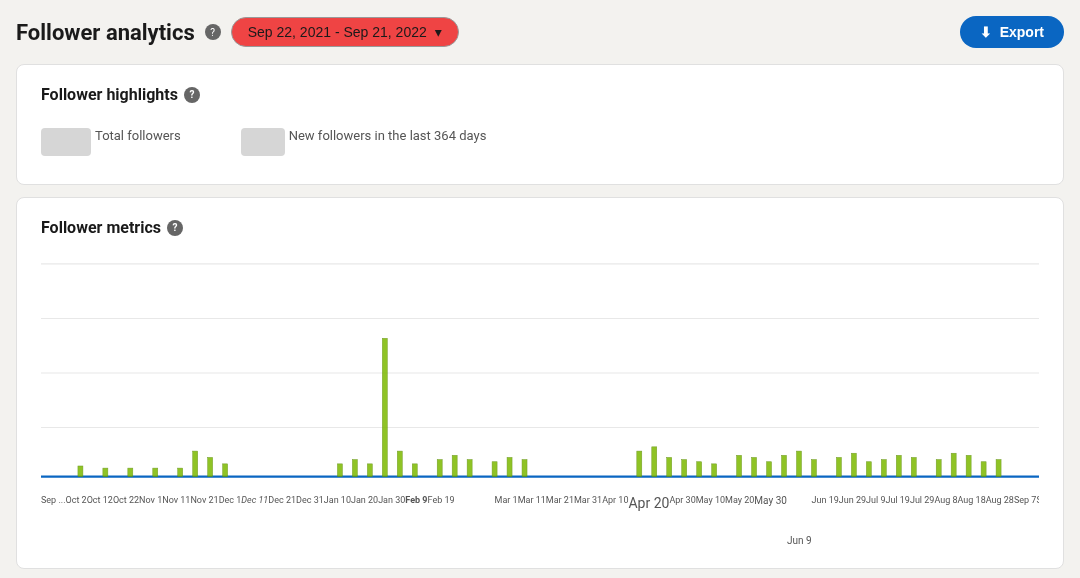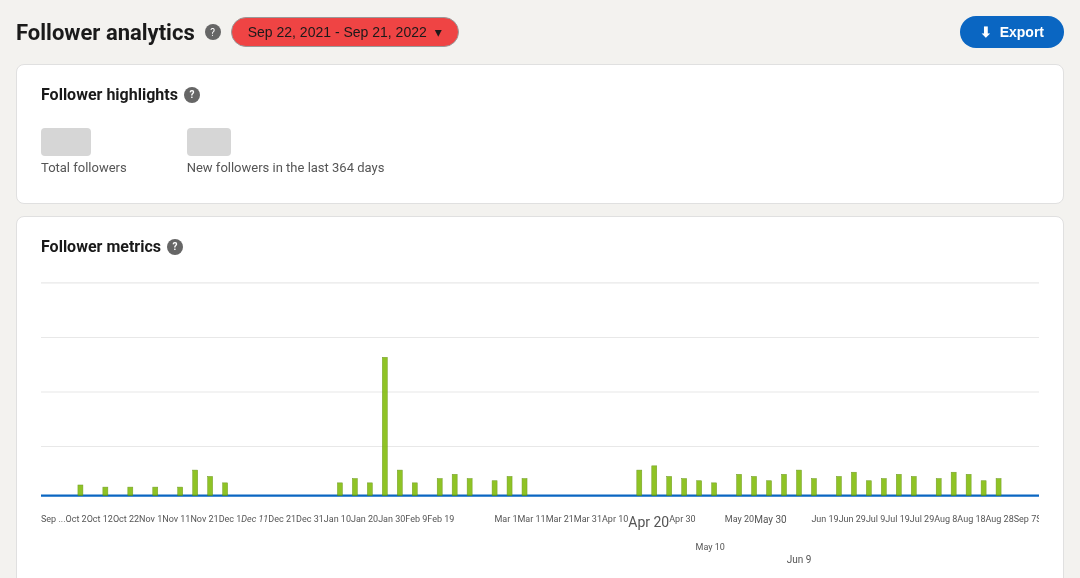--- a/index.html
+++ b/index.html
@@ -79,21 +79,20 @@
       margin-bottom: 16px;
     }
     .highlights-row {
       display: flex;
       gap: 60px;
       align-items: flex-start;
       padding: 8px 0;
     }
     .highlight-item {
       display: flex;
-      flex-direction: column;
       gap: 4px;
     }
     .skeleton-box {
       background: #d6d6d6;
       border-radius: 4px;
     }
     .skeleton-large {
       width: 50px;
       height: 28px;
     }
@@ -220,30 +219,30 @@
       <span style="font-size: 9px; color: rgb(85, 85, 85); flex: 1 1 0%; text-align: center; white-space: nowrap;">Nov 1</span>
       <span style="font-size: 9px; color: rgb(85, 85, 85); flex: 1 1 0%; text-align: center; white-space: nowrap;">Nov 11</span>
       <span style="font-size: 9px; color: rgb(85, 85, 85); flex: 1 1 0%; text-align: center; white-space: nowrap;">Nov 21</span>
       <span style="font-size: 9px; color: rgb(85, 85, 85); flex: 1 1 0%; text-align: center; white-space: nowrap;">Dec 1</span>
       <span style="font-size: 9px; color: rgb(85, 85, 85); flex: 1 1 0%; text-align: left; white-space: nowrap; font-style: italic;">Dec 11</span>
       <span style="font-size: 9px; color: rgb(85, 85, 85); flex: 1 1 0%; text-align: center; white-space: nowrap;">Dec 21</span>
       <span style="font-size: 9px; color: rgb(85, 85, 85); flex: 1 1 0%; text-align: center; white-space: nowrap;">Dec 31</span>
       <span style="font-size: 9px; color: rgb(85, 85, 85); flex: 1 1 0%; text-align: center; white-space: nowrap;">Jan 10</span>
       <span style="font-size: 9px; color: rgb(85, 85, 85); flex: 1 1 0%; text-align: center; white-space: nowrap;">Jan 20</span>
       <span style="font-size: 9px; color: rgb(85, 85, 85); flex: 1 1 0%; text-align: center; white-space: nowrap;">Jan 30</span>
-      <span style="font-size: 9px; color: rgb(85, 85, 85); flex: 1 1 0%; text-align: center; white-space: nowrap;">Feb 9</span>
+      <span style="font-size: 9px; color: rgb(85, 85, 85); flex: 1 1 0%; text-align: center; white-space: nowrap; font-weight: bold;">Feb 9</span>
       <span style="font-size: 9px; color: rgb(85, 85, 85); flex: 1 1 0%; text-align: center; white-space: nowrap;">Feb 19</span>
       <span style="font-size: 9px; color: rgb(85, 85, 85); flex: 1 1 0%; text-align: center; white-space: nowrap; padding-left: 40px;">Mar 1</span>
       <span style="font-size: 9px; color: rgb(85, 85, 85); flex: 1 1 0%; text-align: center; white-space: nowrap;">Mar 11</span>
       <span style="font-size: 9px; color: rgb(85, 85, 85); flex: 1 1 0%; text-align: center; white-space: nowrap;">Mar 21</span>
       <span style="font-size: 9px; color: rgb(85, 85, 85); flex: 1 1 0%; text-align: center; white-space: nowrap;">Mar 31</span>
       <span style="font-size: 9px; color: rgb(85, 85, 85); flex: 1 1 0%; text-align: center; white-space: nowrap;">Apr 10</span>
       <span style="font-size: 14px; color: rgb(85, 85, 85); flex: 1 1 0%; text-align: center; white-space: nowrap;">Apr 20</span>
       <span style="font-size: 9px; color: rgb(85, 85, 85); flex: 1 1 0%; text-align: center; white-space: nowrap;">Apr 30</span>
-      <span style="font-size: 9px; color: rgb(85, 85, 85); flex: 1 1 0%; text-align: center; white-space: nowrap; margin-top: 28px;">May 10</span>
+      <span style="font-size: 9px; color: rgb(85, 85, 85); flex: 1 1 0%; text-align: center; white-space: nowrap;">May 10</span>
       <span style="font-size: 9px; color: rgb(85, 85, 85); flex: 1 1 0%; text-align: center; white-space: nowrap;">May 20</span>
       <span style="font-size: 10px; color: rgb(85, 85, 85); flex: 1 1 0%; text-align: center; white-space: nowrap;">May 30</span>
       <span style="font-size: 10px; color: rgb(85, 85, 85); flex: 1 1 0%; text-align: center; white-space: nowrap; margin-top: 40px;">Jun 9</span>
       <span style="font-size: 9px; color: rgb(85, 85, 85); flex: 1 1 0%; text-align: center; white-space: nowrap;">Jun 19</span>
       <span style="font-size: 9px; color: rgb(85, 85, 85); flex: 1 1 0%; text-align: center; white-space: nowrap;">Jun 29</span>
       <span style="font-size: 9px; color: rgb(85, 85, 85); flex: 1 1 0%; text-align: center; white-space: nowrap;">Jul 9</span>
       <span style="font-size: 9px; color: rgb(85, 85, 85); flex: 1 1 0%; text-align: center; white-space: nowrap;">Jul 19</span>
       <span style="font-size: 9px; color: rgb(85, 85, 85); flex: 1 1 0%; text-align: center; white-space: nowrap;">Jul 29</span>
       <span style="font-size: 9px; color: rgb(85, 85, 85); flex: 1 1 0%; text-align: center; white-space: nowrap;">Aug 8</span>
       <span style="font-size: 9px; color: rgb(85, 85, 85); flex: 1 1 0%; text-align: center; white-space: nowrap;">Aug 18</span>

